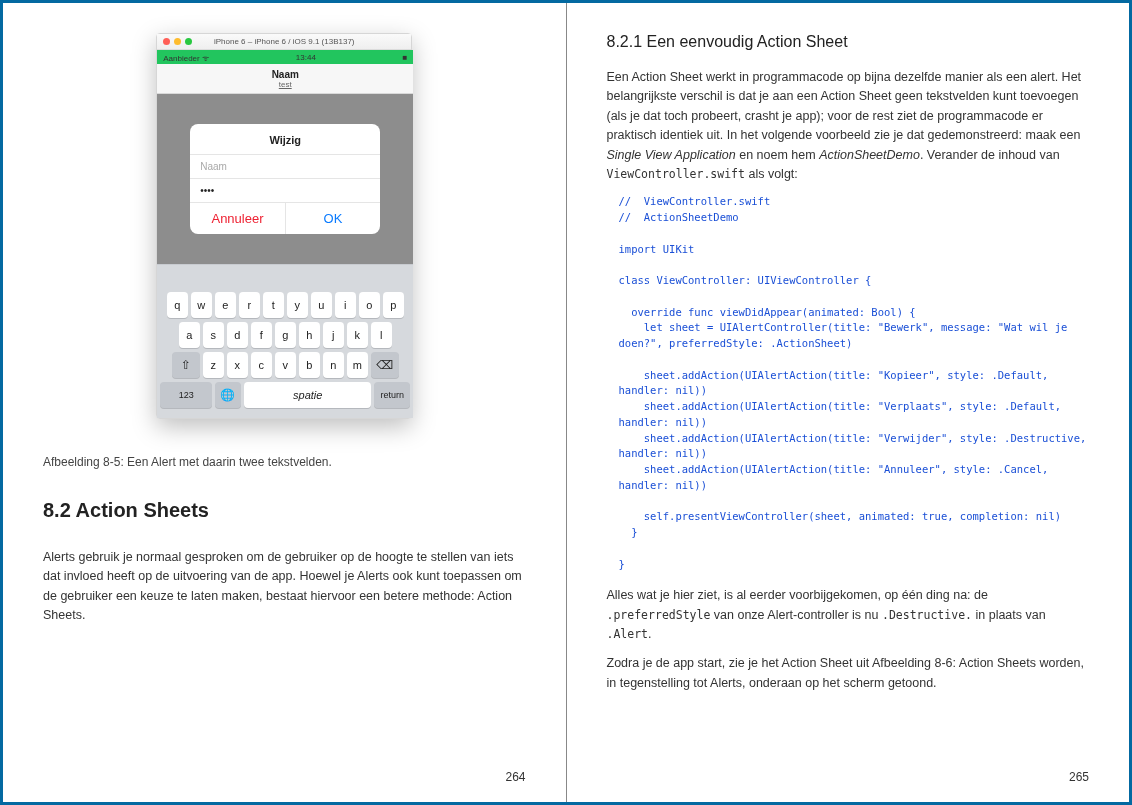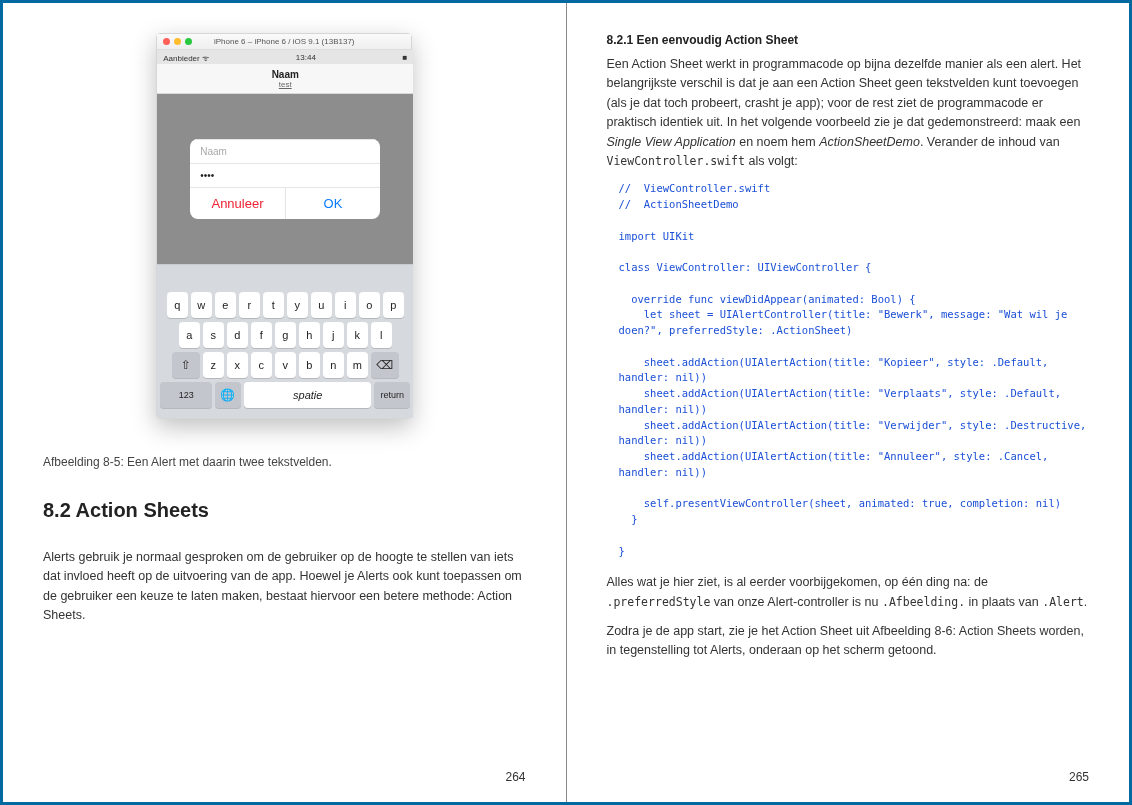--- a/index.html
+++ b/index.html
@@ -2,36 +2,36 @@
 <html><head>
 <meta charset="utf-8">
 <style>
   * { box-sizing: border-box; margin: 0; padding: 0; }
   html, body { width: 1132px; height: 805px; background: #fff; font-family: "Helvetica Neue", Helvetica, Arial, sans-serif; color: #222; }
   .frame { width: 1132px; height: 805px; border: 3px solid #0369a1; display: flex; }
   .page { flex: 1; position: relative; padding: 30px 40px 40px 40px; }
   .divider { width: 1px; background: #888; }
   .caption { font-size: 12px; color: #444; margin-top: 36px; }
   h2.sec { font-size: 20px; font-weight: 700; margin: 30px 0 26px; }
-  h3.sub { font-size: 12px; font-weight: 700; margin: 0 0 8px; }
+  h3.sub { font-size: 16px; font-weight: 400; margin: 0 0 17px; }
   p.body { font-size: 12.5px; line-height: 1.55; color: #333; margin-bottom: 10px; }
   .monoinline { font-family: Menlo, Consolas, monospace; font-size: 11.5px; }
   .codeblock { font-family: Menlo, Consolas, monospace; font-size: 10.5px; line-height: 1.5; color: #1a4fd6; white-space: pre-wrap; word-wrap: break-word; margin: 8px 0 14px 12px; }
   .pagenum { position: absolute; bottom: 18px; right: 40px; font-size: 12px; color: #333; }
 
   
   .sim-wrap { display: flex; flex-direction: column; align-items: center; }
   .sim { width: 256px; border: 1px solid #d6d6d6; border-radius: 4px; box-shadow: 0 8px 24px rgba(0,0,0,.25); background: #fff; }
   .sim-top { height: 16px; background: linear-gradient(#fafafa,#efefef); border-bottom: 1px solid #dcdcdc; display: flex; align-items: center; padding: 0 6px; font-size: 8px; color: #666; position: relative; }
   .traffic { display: flex; gap: 4px; }
   .dot { width: 7px; height: 7px; border-radius: 50%; }
   .dot.r { background:#ff5f57;} .dot.y{background:#febc2e;} .dot.g{background:#28c840;}
   .sim-title { position: absolute; left:0; right:0; text-align:center; font-size:8px; color:#555; }
   .phone { width: 256px; }
-  .statusbar { height: 14px; background: #e5e5e5; display:flex; justify-content:space-between; align-items:center; padding:0 6px; font-size:8px; color:#333; }
+  .statusbar { height: 14px; background: #22c55e; display:flex; justify-content:space-between; align-items:center; padding:0 6px; font-size:8px; color:#333; }
   .navbar { height: 30px; background: #f7f7f7; border-bottom:1px solid #d9d9d9; display:flex; flex-direction:column; justify-content:center; align-items:center; font-size:10px; }
   .navbar .t1{font-weight:600;font-size:10px;} .navbar .t2{font-size:8px;color:#666;text-decoration:underline;}
   .content-dim { height: 170px; background:#8d8d8d; display:flex; align-items:center; justify-content:center; }
   .alertbox { width: 190px; background:#fff; border-radius:8px; overflow:hidden; }
   .alert-h { text-align:center; font-size:11px; font-weight:600; padding:10px 0 8px; }
   .alert-field { border-top:1px solid #e5e5e5; padding:6px 10px; font-size:10px; color:#a9a9a9; }
   .alert-field.val{ color:#222; }
   .alert-btns { display:flex; border-top:1px solid #e5e5e5; }
   .alert-btn { flex:1; text-align:center; padding:8px 0; font-size:13px; }
   .alert-btn.cancel{ color:#e23; border-right:1px solid #e5e5e5;}
@@ -67,20 +67,21 @@
             <span>Aanbieder ᯤ</span>
             <span>13:44</span>
             <span>■</span>
           </div>
           <div class="navbar">
             <span class="t1">Naam</span>
             <span class="t2">test</span>
           </div>
           <div class="content-dim">
             <div class="alertbox">
+              <div class="alert-h">Wijzig</div>
               <div class="alert-field">Naam</div>
               <div class="alert-field val">••••</div>
               <div class="alert-btns">
                 <div class="alert-btn cancel">Annuleer</div>
                 <div class="alert-btn ok">OK</div>
               </div>
             </div>
           </div>
           <div class="kbaccessory"></div>
           <div class="keyboard">
@@ -160,21 +161,21 @@
     sheet.addAction(UIAlertAction(title: "Verplaats", style: .Default, handler: nil))
     sheet.addAction(UIAlertAction(title: "Verwijder", style: .Destructive, handler: nil))
     sheet.addAction(UIAlertAction(title: "Annuleer", style: .Cancel, handler: nil))
 
     self.presentViewController(sheet, animated: true, completion: nil)
   }
 
 }</div>
 
     <p class="body">
-      <span>Alles wat je hier ziet, is al eerder voorbijgekomen, op één ding na: de </span><span class="monoinline">.preferredStyle</span><span> van onze Alert-controller is nu </span><span class="monoinline">.Afbeelding.</span><span> in plaats van </span><span class="monoinline">.Alert</span><span>.</span>
+      <span>Alles wat je hier ziet, is al eerder voorbijgekomen, op één ding na: de </span><span class="monoinline">.preferredStyle</span><span> van onze Alert-controller is nu </span><span class="monoinline">.Destructive.</span><span> in plaats van </span><span class="monoinline">.Alert</span><span>.</span>
     </p>
 
     <p class="body">Zodra je de app start, zie je het Action Sheet uit Afbeelding 8-6: Action Sheets worden, in tegenstelling tot Alerts, onderaan op het scherm getoond.</p>
 
     <div class="pagenum">265</div>
   </div>
 
 </div>
 
 </body></html>

